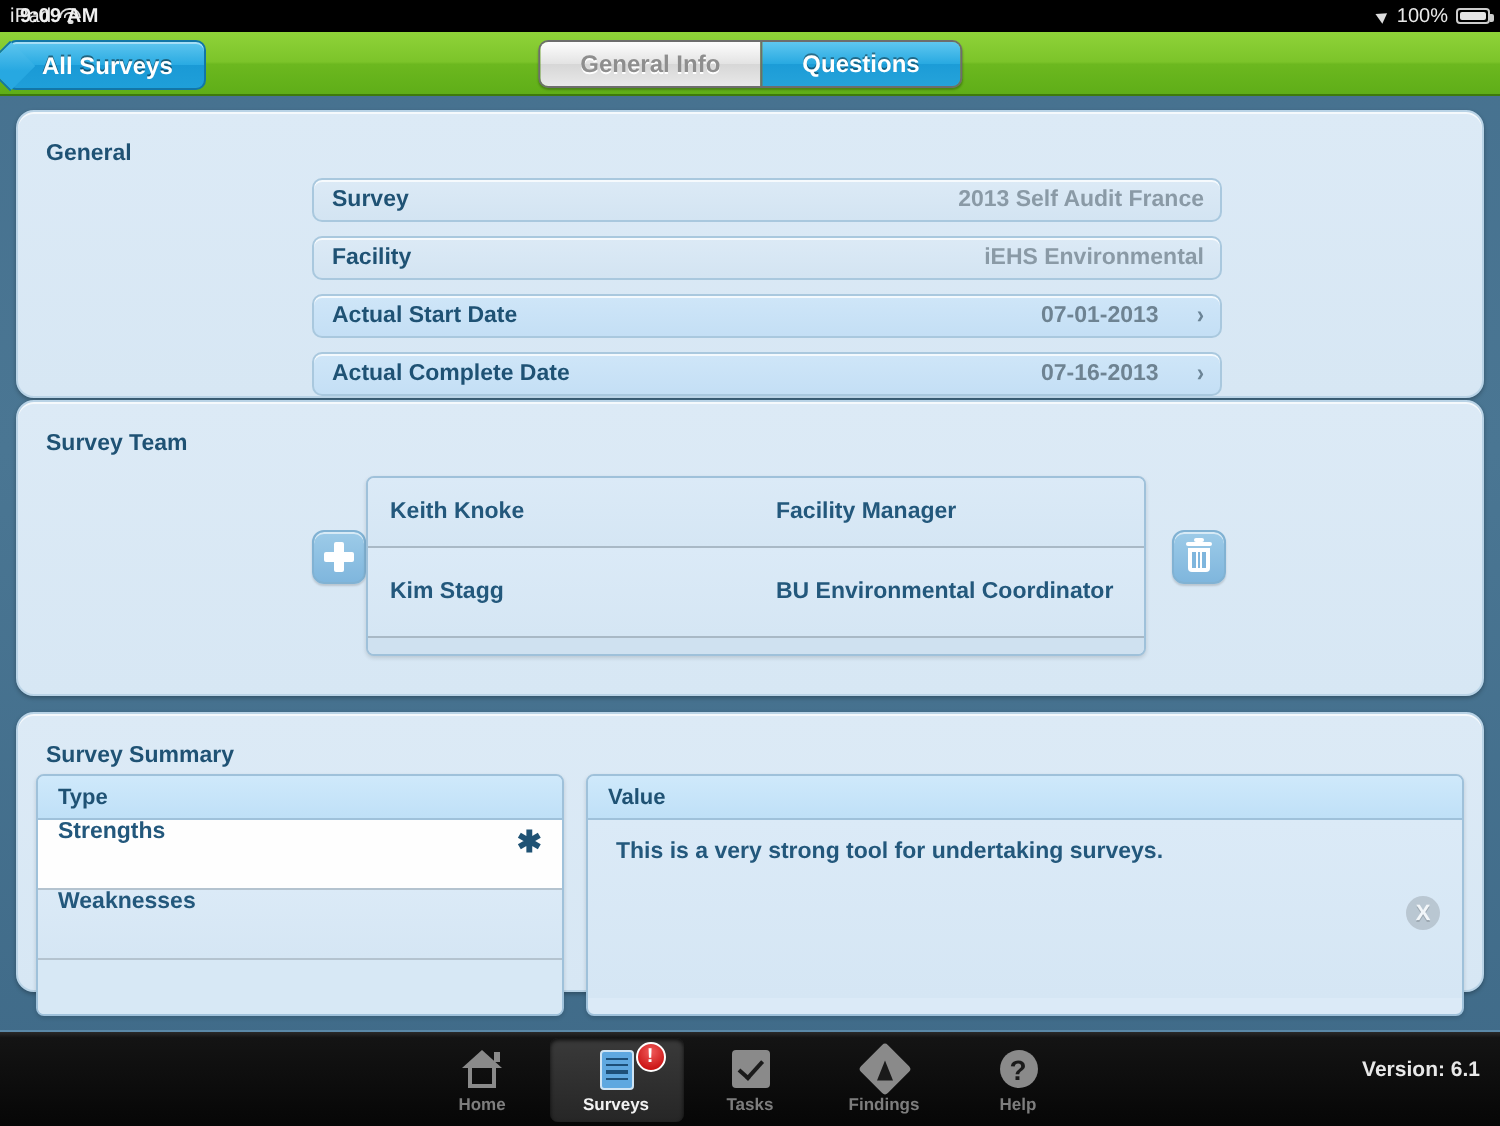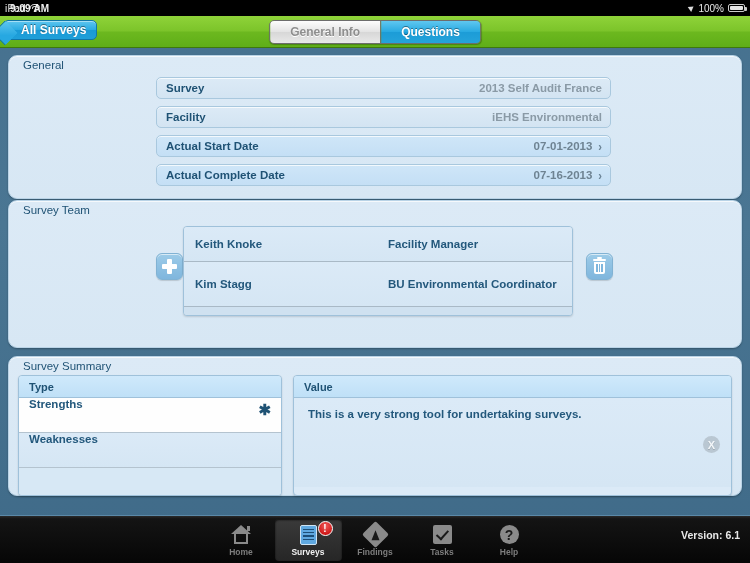--- a/index.html
+++ b/index.html
@@ -63,23 +63,23 @@
 
   
   .navbar {
     height: 32px; width: 100%;
     background: linear-gradient(to bottom, #8fd339 0%, #7cc42a 48%, #6cb81f 52%, #5fae18 100%);
     border-bottom: 1px solid #3e7a0c;
     position: relative;
     display: flex; align-items: center;
   }
   .back-btn {
-    position: absolute; left: 4px; top: 4px; height: 20px;
+    position: absolute; left: 4px; top: 4px; height: 25px;
     display: flex; align-items: center;
-    padding: 0 10px 0 16px;
+    padding: 0 16px 0 16px;
     background: linear-gradient(to bottom, #5ec6ef 0%, #29aae2 50%, #1a9ad6 51%, #1f9fd9 100%);
     border: 1px solid #1176a8;
     border-radius: 4px 5px 5px 4px;
     color: #fff; font-size: 12px; font-weight: bold;
     text-shadow: 0 -1px 0 rgba(0,0,0,.45);
     box-shadow: inset 0 1px 0 rgba(255,255,255,.45);
   }
   .back-btn::before {
     content:''; position: absolute; left: -9px; top: 3px;
     width: 17px; height: 17px;
@@ -115,39 +115,40 @@
   .content { position: relative; width: 750px; height: 467px; padding: 7px 8px 0 8px; }
 
   .panel {
     background: linear-gradient(to bottom, #dceaf6 0%, #d7e7f4 100%);
     border: 1px solid #b9d3e6;
     border-radius: 9px;
     box-shadow: 0 1px 2px rgba(0,0,0,.28), inset 0 1px 0 rgba(255,255,255,.7);
     position: relative;
   }
   .panel-title {
-    font-size: 11.5px; font-weight: normal; color: #1f5274;
-    padding: 3px 0 0 14px;
+    font-size: 11.5px; font-weight: bold; color: #1f5274;
+    padding: 15px 0 0 14px;
   }
 
   
   #panel-general { height: 144px; }
   .field-list { margin: 6px 0 0 147px; width: 455px; }
   .field-row {
     height: 22px; margin-bottom: 7px;
     border: 1px solid #a9c8de; border-radius: 5px;
     display: flex; align-items: center; padding: 0 8px 0 9px;
     font-size: 11.5px; font-weight: bold;
     box-shadow: inset 0 1px 0 rgba(255,255,255,.75);
   }
   .field-row.readonly {
     background: linear-gradient(to bottom, #dceaf6 0%, #d3e4f2 100%);
   }
   .field-row.tappable {
     background: linear-gradient(to bottom, #cfe6f8 0%, #c4dff5 100%);
+    gap: 13px;
   }
   .field-label { color: #1f5274; }
   .field-value { margin-left: auto; color: #8a9aa6; font-weight: bold; }
   .field-row.tappable .field-value { color: #6e8392; }
   .chevron {
     margin-left: 6px; color: #6b8496; font-size: 11px; font-weight: bold;
     transform: scaleY(1.15);
   }
 
   
@@ -465,30 +466,30 @@
             <i></i>
             <i></i>
           </span>
         <span class="badge">!</span>
       </div>
       <div class="tab-label">Surveys</div>
     </div>
 
     <div class="tab">
       <div class="tab-icon">
-        <span class="ic-findings"></span>
-      </div>
-      <div class="tab-label">Findings</div>
+        <span class="ic-tasks"></span>
+      </div>
+      <div class="tab-label">Tasks</div>
     </div>
 
     <div class="tab">
       <div class="tab-icon">
-        <span class="ic-tasks"></span>
-      </div>
-      <div class="tab-label">Tasks</div>
+        <span class="ic-findings"></span>
+      </div>
+      <div class="tab-label">Findings</div>
     </div>
 
     <div class="tab">
       <div class="tab-icon">
         <span class="ic-help">?</span>
       </div>
       <div class="tab-label">Help</div>
     </div>
 
     <div class="version">Version: 6.1</div>

